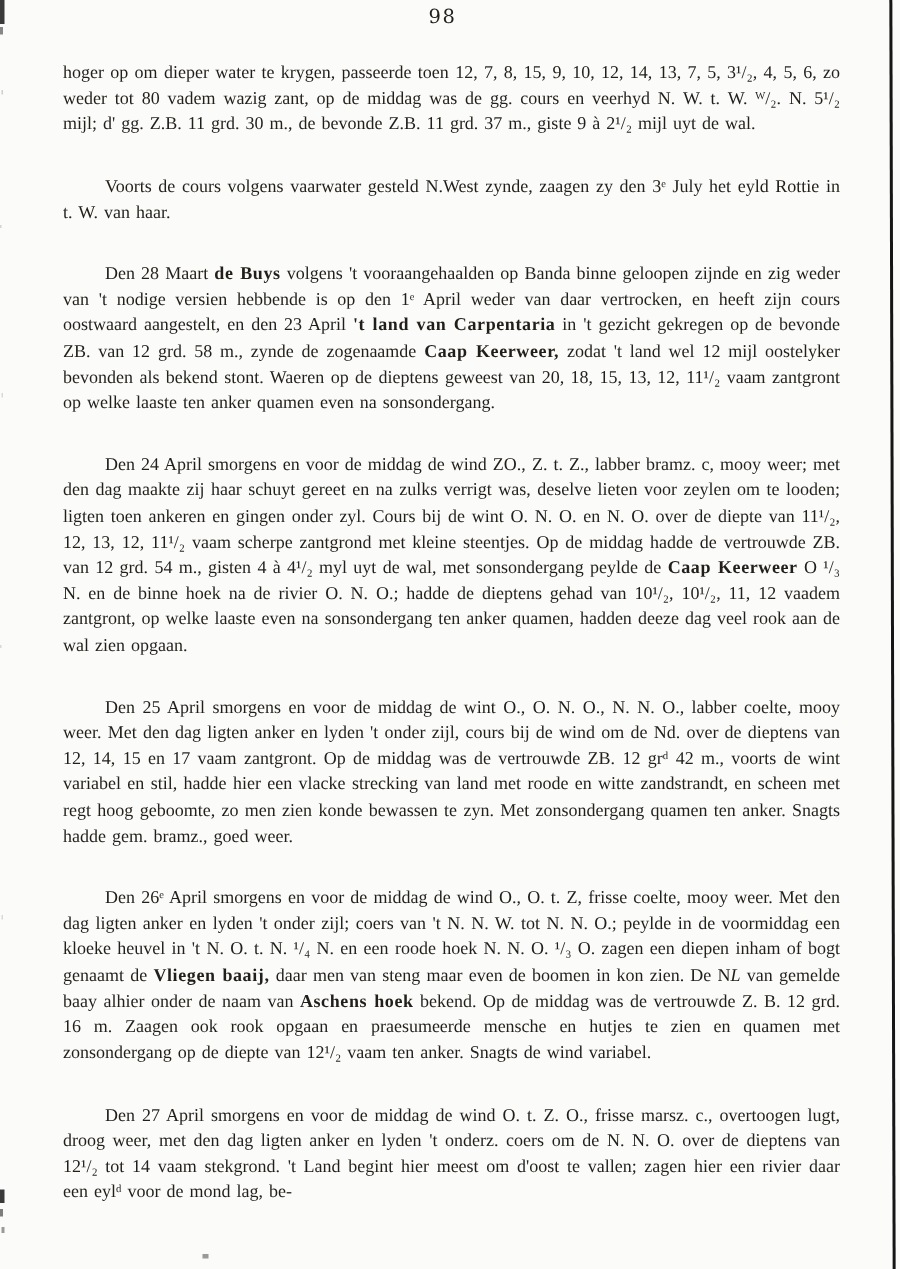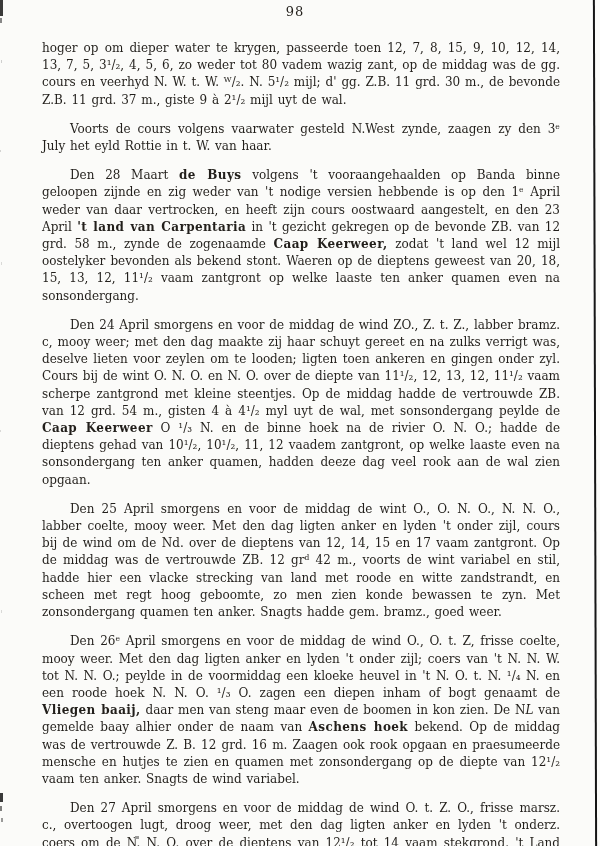--- a/index.html
+++ b/index.html
@@ -27,22 +27,23 @@
     position:absolute;
     top:40px;left:42px;
     width:518px;
   }
   p.para{
     margin:0;
     font-size:12px;
     line-height:17.2px;
     text-align:justify;
     word-spacing:1px;
+    font-family:Liberation Serif, serif;
   }
-  p.para + p.para{margin-top:12px;}
+  p.para + p.para{margin-top:24px;}
   p.para.gap-large{margin-top:28px;}
   p.indent{text-indent:28px;}
   .bold{font-weight:bold;letter-spacing:0.4px;}
   .italic{font-style:italic;}
   
   .edge-line-right{
     position:absolute;
     top:0;bottom:0;right:4px;
     width:2px;
     background:var(--edge);

